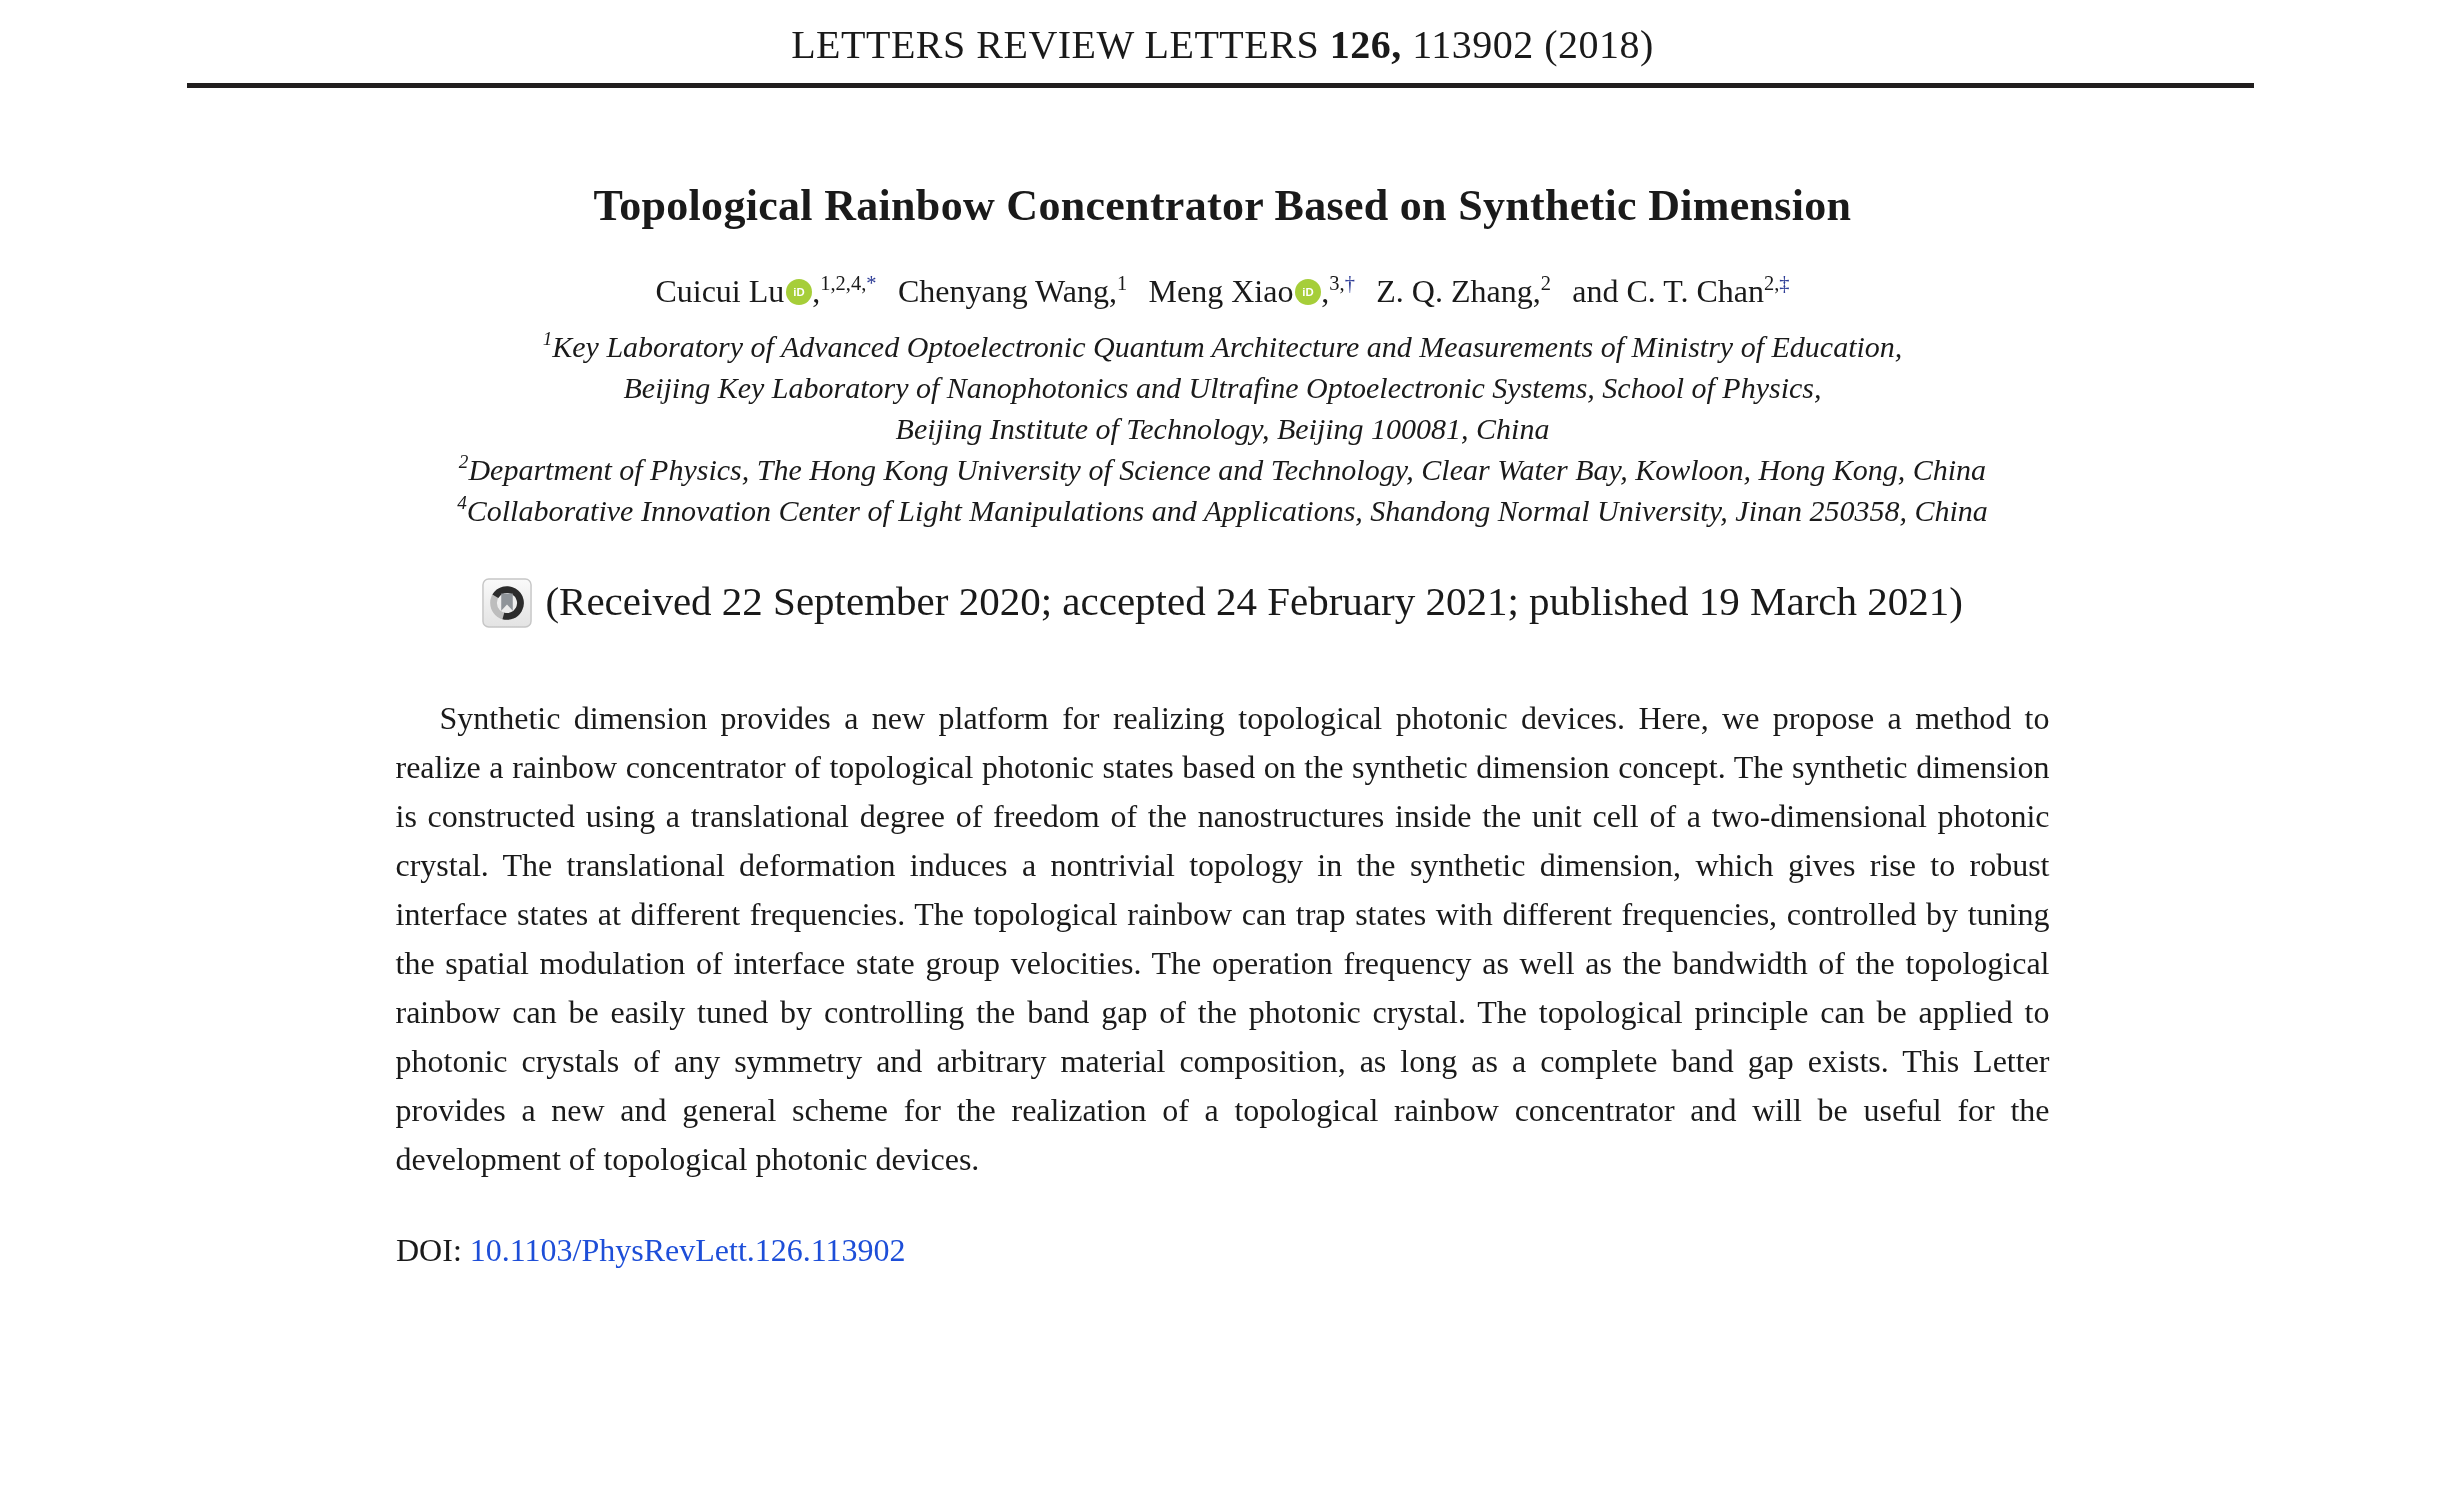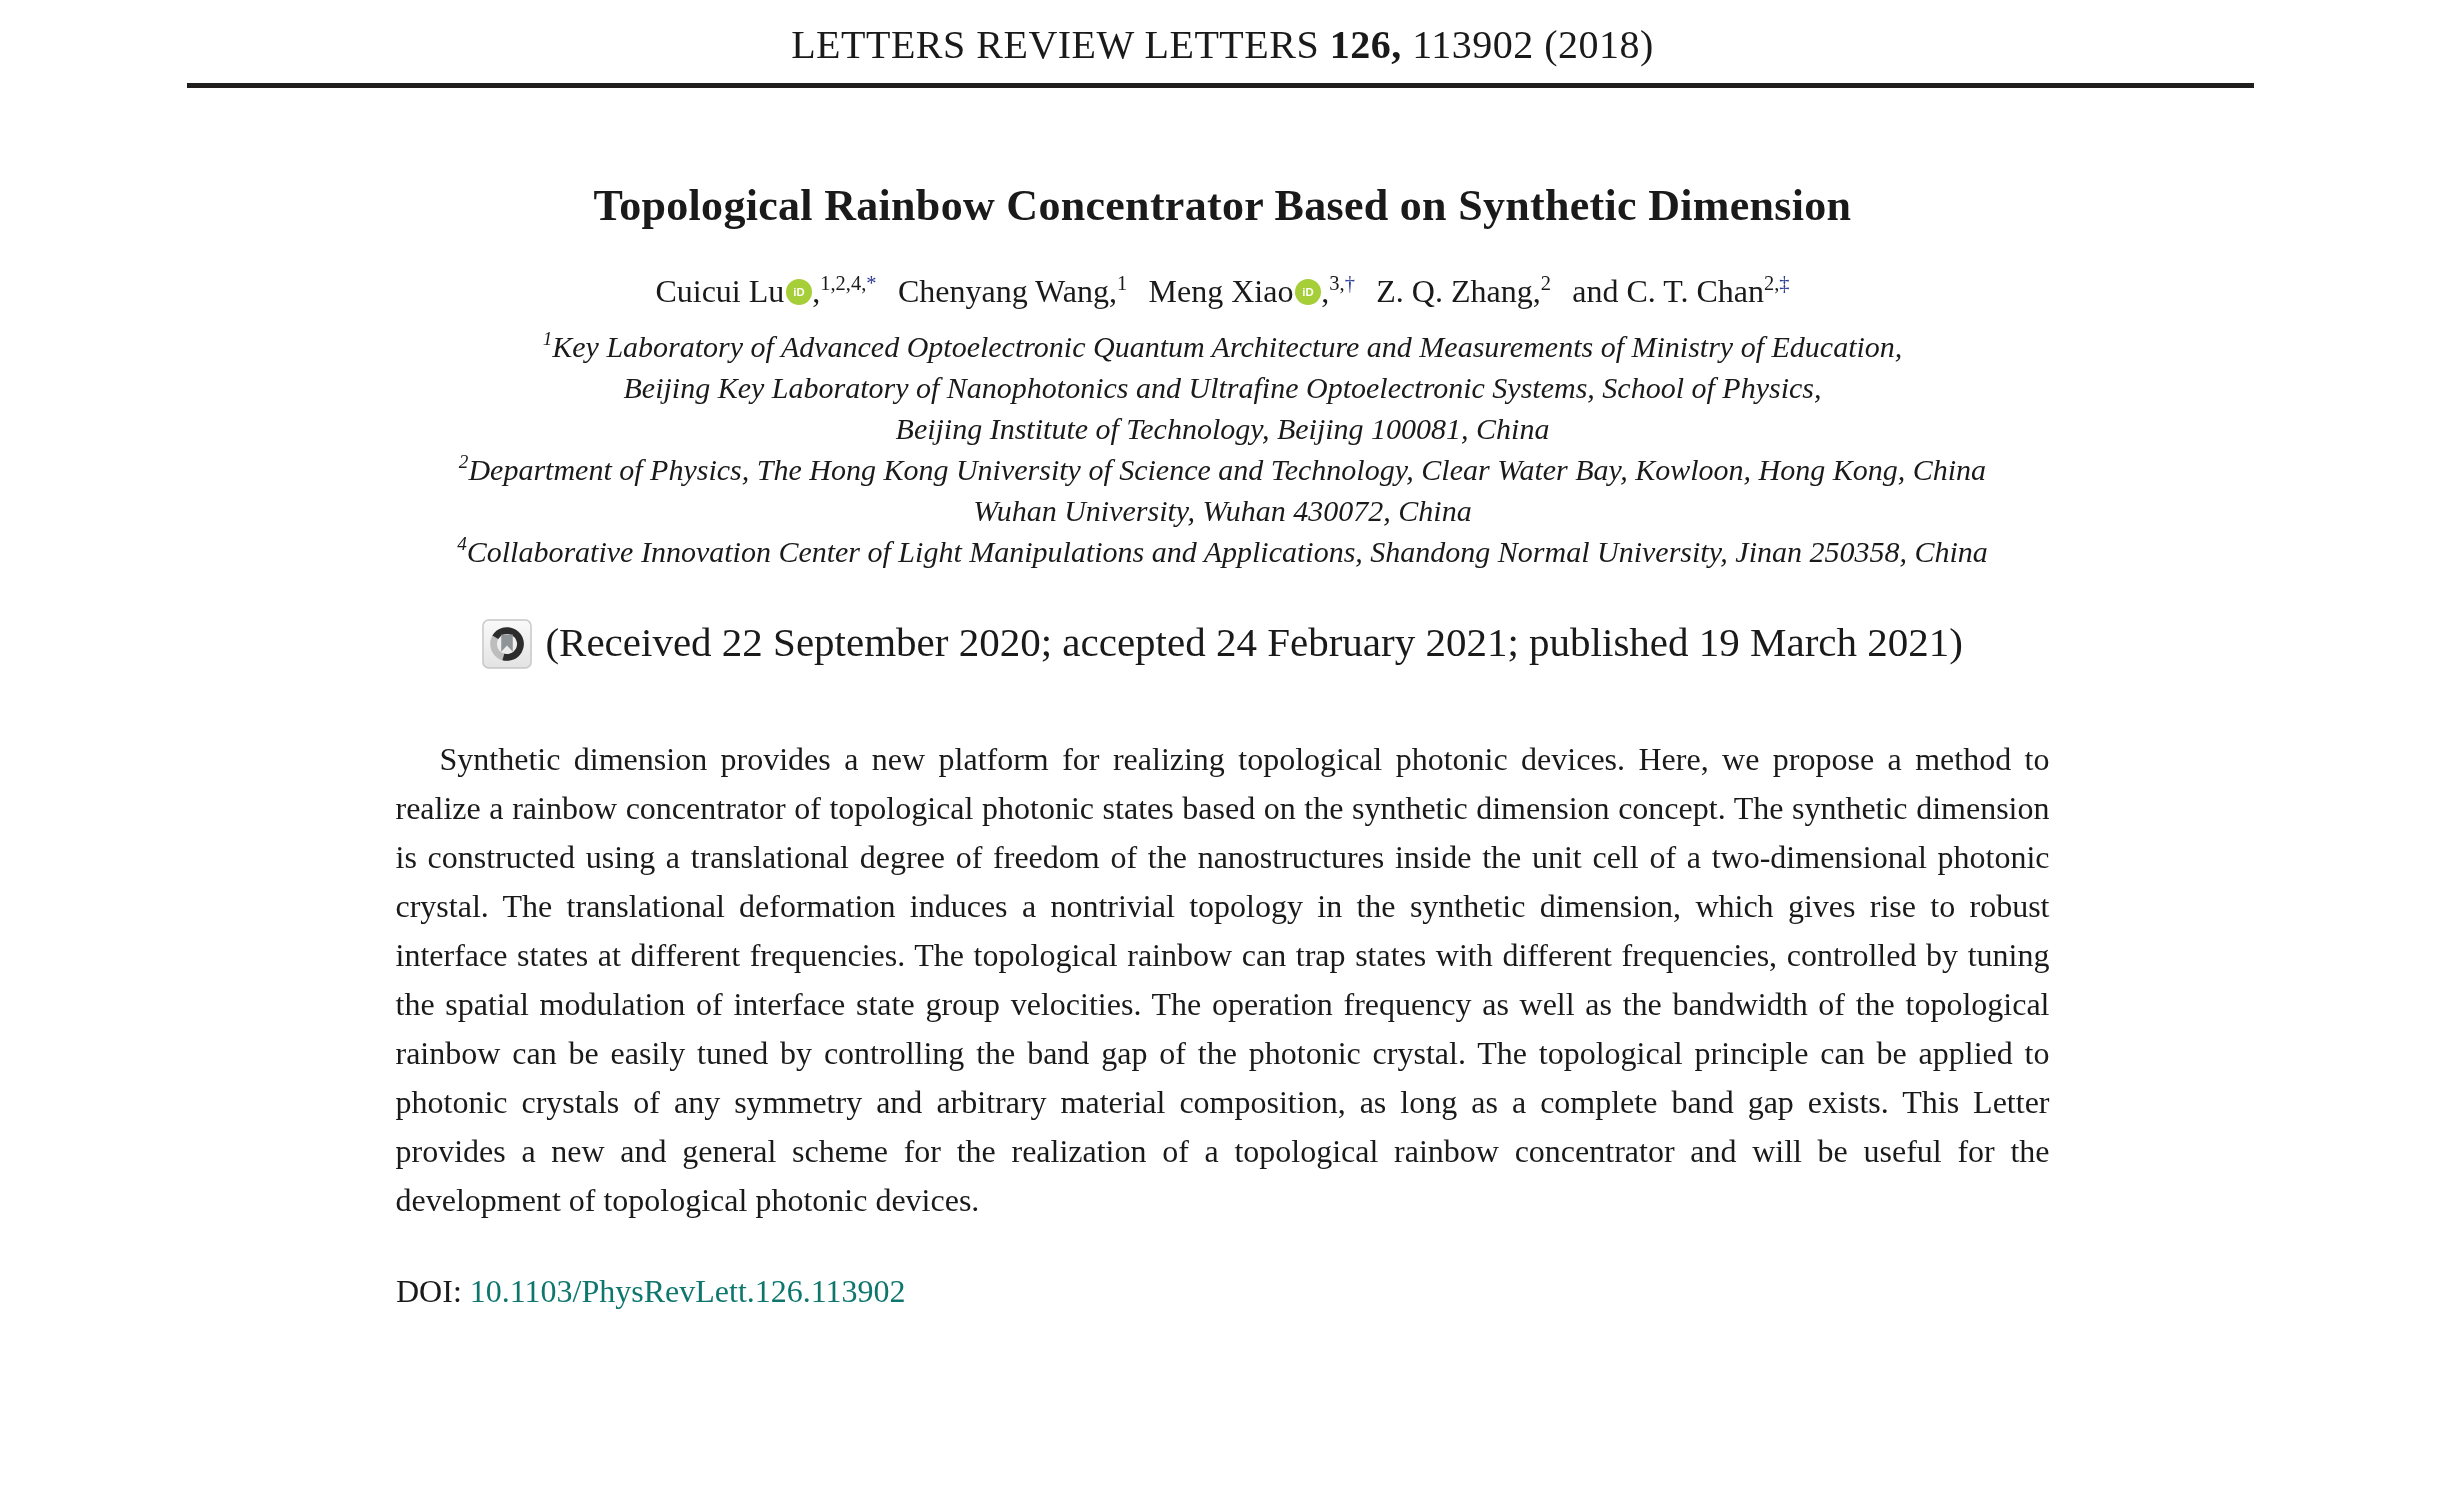--- a/index.html
+++ b/index.html
@@ -126,21 +126,20 @@
           </svg></span><span>,</span><span class="sup"><span>3,</span><a class="marker" style="color:#2d3c96">†</a></span></span>
     <span class="author"><span>Z. Q. Zhang</span><span>,</span><span class="sup"><span>2</span><a class="marker" style="color:#2d3c96"></a></span></span>
     <span class="author"><span>and C. T. Chan</span><span></span><span class="sup"><span>2,</span><a class="marker" style="color:#2d3c96">‡</a></span></span>
   </div>
 
   <div class="affiliations">
     <div class="aff"><span class="aff-sup">1</span><span>Key Laboratory of Advanced Optoelectronic Quantum Architecture and Measurements of Ministry of Education,</span></div>
     <div class="aff"><span class="aff-sup"></span><span>Beijing Key Laboratory of Nanophotonics and Ultrafine Optoelectronic Systems, School of Physics,</span></div>
     <div class="aff"><span class="aff-sup"></span><span>Beijing Institute of Technology, Beijing 100081, China</span></div>
     <div class="aff"><span class="aff-sup">2</span><span>Department of Physics, The Hong Kong University of Science and Technology, Clear Water Bay, Kowloon, Hong Kong, China</span></div>
-    <div class="aff"><span class="aff-sup"></span><span>Wuhan University, Wuhan 430072, China</span></div>
     <div class="aff"><span class="aff-sup">4</span><span>Collaborative Innovation Center of Light Manipulations and Applications, Shandong Normal University, Jinan 250358, China</span></div>
   </div>
 
   <div class="received">
     <span class="crossmark"><svg viewBox="0 0 52 52" width="50" height="50">
       <defs>
         <linearGradient id="btng" x1="0" y1="0" x2="0" y2="1">
           <stop offset="0" stop-color="#fafafa"></stop>
               <stop offset="1" stop-color="#e3e3e3"></stop>
         </linearGradient>
@@ -149,17 +148,17 @@
       <circle cx="26" cy="26" r="14" fill="none" stroke="#bdbdbd" stroke-width="7"></circle>
       <circle cx="26" cy="26" r="14" fill="none" stroke="#2c2c2c" stroke-width="7" stroke-dasharray="62 26" transform="rotate(-150 26 26)"></circle>
       <path d="M20 16 h12 v18 l-6 -6.5 l-6 6.5 z" fill="#8f9499"></path>
     </svg></span><span>(Received 22 September 2020; accepted 24 February 2021; published 19 March 2021)</span>
   </div>
 
   <p class="abstract">Synthetic dimension provides a new platform for realizing topological photonic devices. Here, we propose a method to realize a rainbow concentrator of topological photonic states based on the synthetic dimension concept. The synthetic dimension is constructed using a translational degree of freedom of the nanostructures inside the unit cell of a two-dimensional photonic crystal. The translational deformation induces a nontrivial topology in the synthetic dimension, which gives rise to robust interface states at different frequencies. The topological rainbow can trap states with different frequencies, controlled by tuning the spatial modulation of interface state group velocities. The operation frequency as well as the bandwidth of the topological rainbow can be easily tuned by controlling the band gap of the photonic crystal. The topological principle can be applied to photonic crystals of any symmetry and arbitrary material composition, as long as a complete band gap exists. This Letter provides a new and general scheme for the realization of a topological rainbow concentrator and will be useful for the development of topological photonic devices.</p>
 
   <div class="doi-line">
     <span>DOI:</span>
-    <a class="doi-link" style="color:#0f766e" href="#">10.1103/PhysRevLett.126.113902</a>
+    <a class="doi-link" style="color:#1d4ed8" href="#">10.1103/PhysRevLett.126.113902</a>
   </div>
 
 </div>
 
 
 </body></html>

